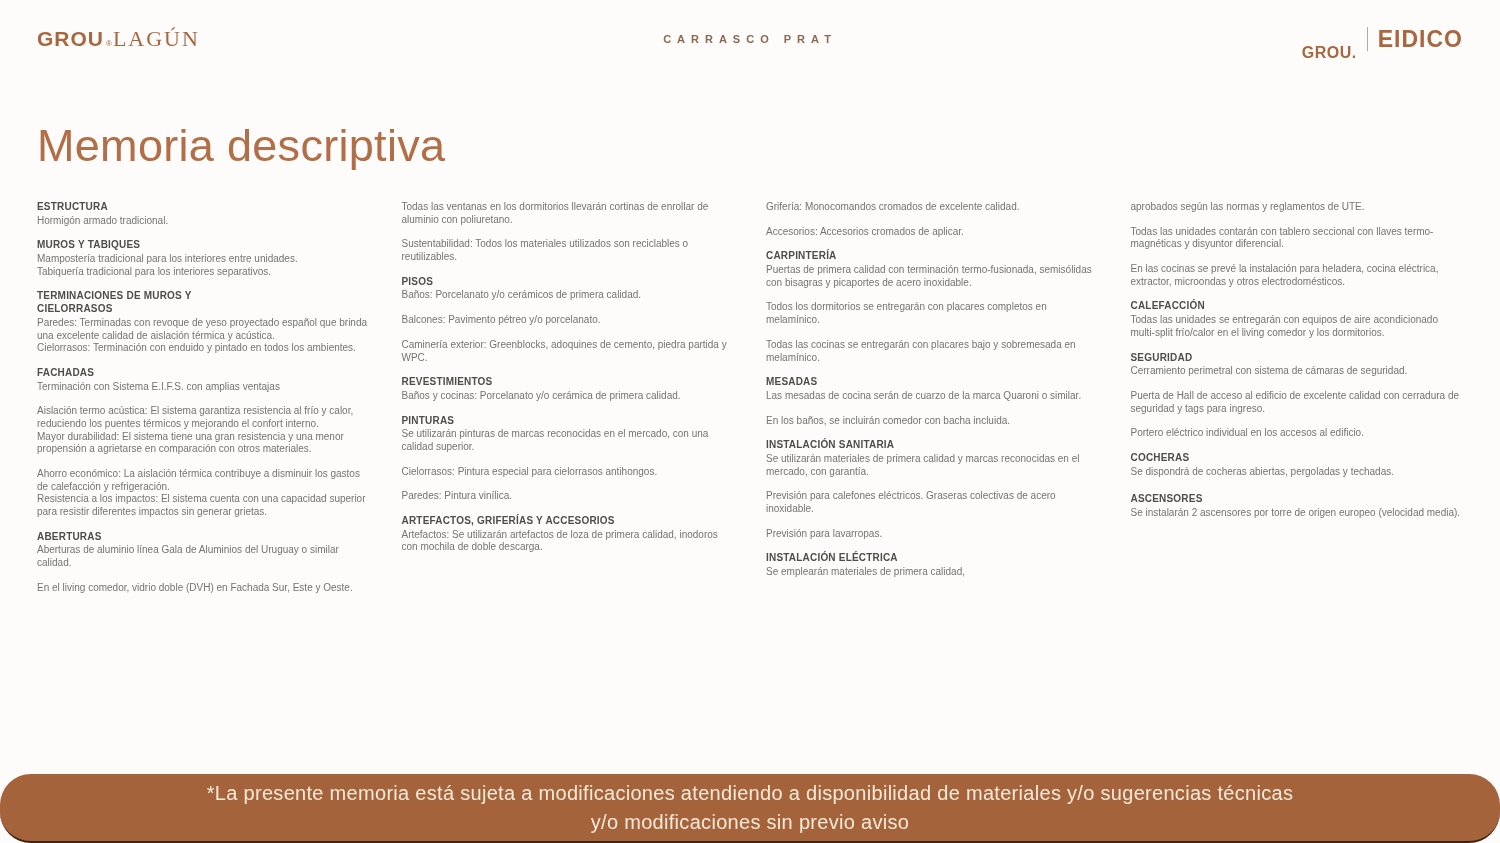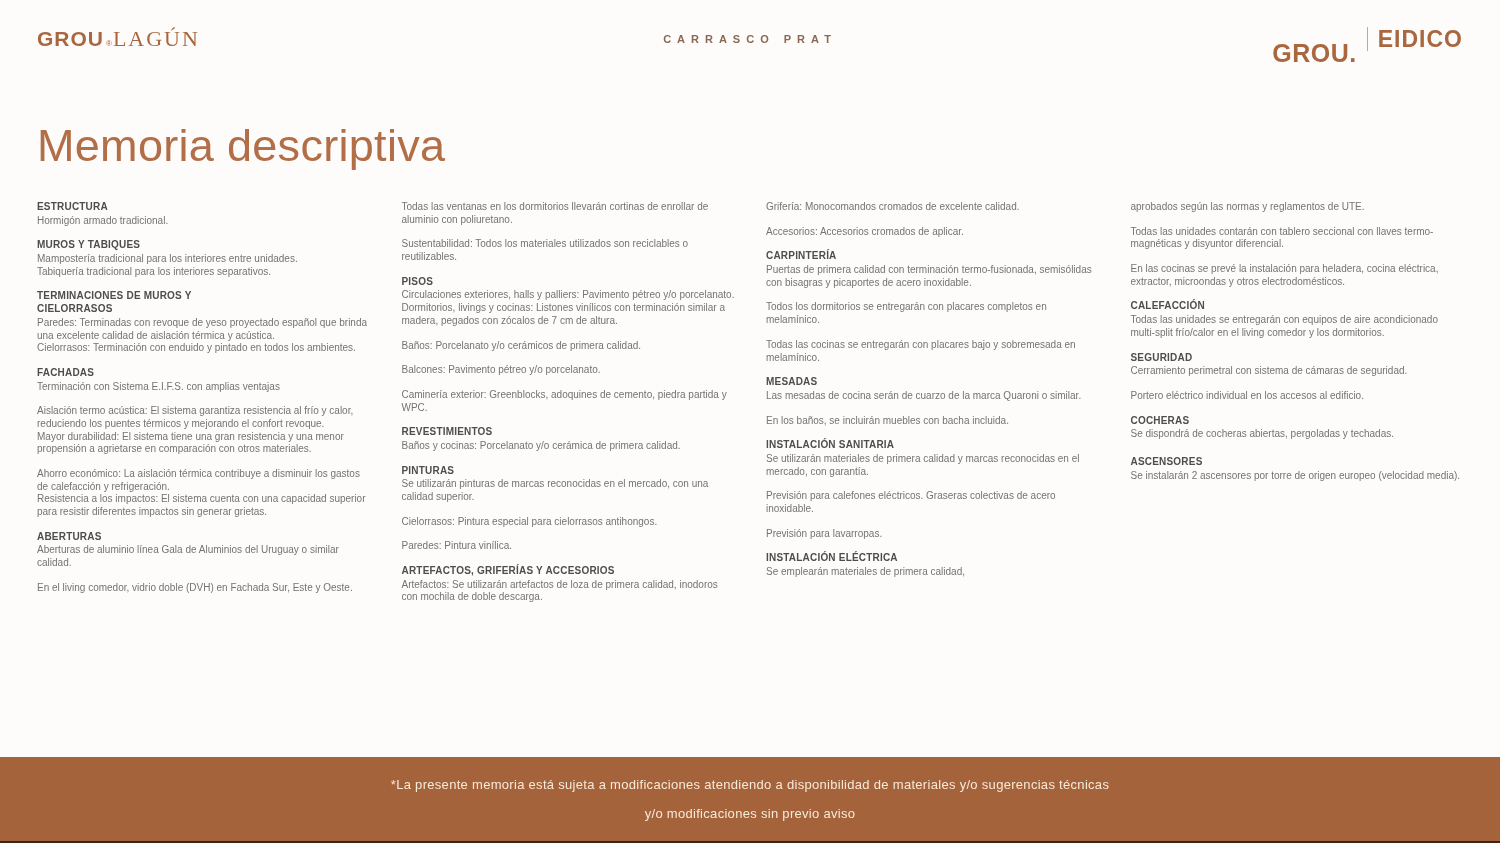--- a/index.html
+++ b/index.html
@@ -38,21 +38,21 @@
   .header-center {
     position: absolute; left: 50%; transform: translateX(-50%);
     font-size: 11px; letter-spacing: 6px; font-weight: bold;
     color: #8a6851; white-space: nowrap;
   }
   .logo-right {
     color: #a9663f;
     display: flex; align-items: center; gap: 10px;
     white-space: nowrap;
   }
-  .logo-right .brand { font-size: 25px; font-weight: 800; letter-spacing: 0.5px; margin-top: 28px; }
+  .logo-right .brand { font-size: 16px; font-weight: 800; letter-spacing: 0.5px; margin-top: 28px; }
   .logo-right .divider { width: 1px; height: 24px; background: #c9a488; }
   .logo-right .partner { font-size: 23px; font-weight: 700; letter-spacing: 1px; }
 
   
   .page-title {
     position: absolute;
     top: 120px; left: 37px;
     font-size: 45px;
     font-weight: 500;
     letter-spacing: 0.3px;
@@ -84,32 +84,33 @@
   .block p {
     white-space: pre-line;
     margin: 0 0 12px 0;
     color: #737373;
   }
 
   
   .footer {
     position: absolute;
     left: 0; right: 0; bottom: 0;
-    height: 86px;
+    height: 69px;
     background: #a5633c;
     color: #f6ead9;
     display: flex;
     flex-direction: column;
     align-items: center;
     justify-content: center;
     text-align: center;
-    font-size: 13px;
+    font-size: 20px;
     line-height: 29px;
     letter-spacing: 0.3px;
     border-bottom: 2px solid #402413;
+    border-radius: 31px;
   }
 </style>
 </head>
 <body>
 
 <div class="page">
 
   <div class="header">
     <div class="logo-left">
       <span class="brand">GROU</span>
@@ -139,40 +140,38 @@
         </div>
         <div class="block">
           <div class="h">TERMINACIONES DE MUROS Y
 CIELORRASOS</div>
           <p>Paredes: Terminadas con revoque de yeso proyectado español que brinda una excelente calidad de aislación térmica y acústica.
 Cielorrasos: Terminación con enduido y pintado en todos los ambientes.</p>
         </div>
         <div class="block">
           <div class="h">FACHADAS</div>
           <p>Terminación con Sistema E.I.F.S. con amplias ventajas</p>
-          <p>Aislación termo acústica: El sistema garantiza resistencia al frío y calor, reduciendo los puentes térmicos y mejorando el confort revoque.
+          <p>Aislación termo acústica: El sistema garantiza resistencia al frío y calor, reduciendo los puentes térmicos y mejorando el confort interno.
 Mayor durabilidad: El sistema tiene una gran resistencia y una menor propensión a agrietarse en comparación con otros materiales.</p>
           <p>Ahorro económico: La aislación térmica contribuye a disminuir los gastos de calefacción y refrigeración.
 Resistencia a los impactos: El sistema cuenta con una capacidad superior para resistir diferentes impactos sin generar grietas.</p>
         </div>
         <div class="block">
           <div class="h">ABERTURAS</div>
           <p>Aberturas de aluminio línea Gala de Aluminios del Uruguay o similar calidad.</p>
           <p>En el living comedor, vidrio doble (DVH) en Fachada Sur, Este y Oeste.</p>
         </div>
       </div>
       <div class="col">
         <div class="block">
           <p>Todas las ventanas en los dormitorios llevarán cortinas de enrollar de aluminio con poliuretano.</p>
           <p>Sustentabilidad: Todos los materiales utilizados son reciclables o reutilizables.</p>
         </div>
         <div class="block">
           <div class="h">PISOS</div>
-          <p>Circulaciones exteriores, halls y palliers: Pavimento pétreo y/o porcelanato.
-Dormitorios, livings y cocinas: Listones vinílicos con terminación similar a madera, pegados con zócalos de 7 cm de altura.</p>
           <p>Baños: Porcelanato y/o cerámicos de primera calidad.</p>
           <p>Balcones: Pavimento pétreo y/o porcelanato.</p>
           <p>Caminería exterior: Greenblocks, adoquines de cemento, piedra partida y WPC.</p>
         </div>
         <div class="block">
           <div class="h">REVESTIMIENTOS</div>
           <p>Baños y cocinas: Porcelanato y/o cerámica de primera calidad.</p>
         </div>
         <div class="block">
           <div class="h">PINTURAS</div>
@@ -192,21 +191,21 @@
         </div>
         <div class="block">
           <div class="h">CARPINTERÍA</div>
           <p>Puertas de primera calidad con terminación termo-fusionada, semisólidas con bisagras y picaportes de acero inoxidable.</p>
           <p>Todos los dormitorios se entregarán con placares completos en melamínico.</p>
           <p>Todas las cocinas se entregarán con placares bajo y sobremesada en melamínico.</p>
         </div>
         <div class="block">
           <div class="h">MESADAS</div>
           <p>Las mesadas de cocina serán de cuarzo de la marca Quaroni o similar.</p>
-          <p>En los baños, se incluirán muebles con bacha incluida.</p>
+          <p>En los baños, se incluirán comedor con bacha incluida.</p>
         </div>
         <div class="block">
           <div class="h">INSTALACIÓN SANITARIA</div>
           <p>Se utilizarán materiales de primera calidad y marcas reconocidas en el mercado, con garantía.</p>
           <p>Previsión para calefones eléctricos. Graseras colectivas de acero inoxidable.</p>
           <p>Previsión para lavarropas.</p>
         </div>
         <div class="block">
           <div class="h">INSTALACIÓN ELÉCTRICA</div>
           <p>Se emplearán materiales de primera calidad,</p>
@@ -218,20 +217,21 @@
           <p>Todas las unidades contarán con tablero seccional con llaves termo-magnéticas y disyuntor diferencial.</p>
           <p>En las cocinas se prevé la instalación para heladera, cocina eléctrica, extractor, microondas y otros electrodomésticos.</p>
         </div>
         <div class="block">
           <div class="h">CALEFACCIÓN</div>
           <p>Todas las unidades se entregarán con equipos de aire acondicionado multi-split frío/calor en el living comedor y los dormitorios.</p>
         </div>
         <div class="block">
           <div class="h">SEGURIDAD</div>
           <p>Cerramiento perimetral con sistema de cámaras de seguridad.</p>
+          <p>Puerta de Hall de acceso al edificio de excelente calidad con cerradura de seguridad y tags para ingreso.</p>
           <p>Portero eléctrico individual en los accesos al edificio.</p>
         </div>
         <div class="block">
           <div class="h">COCHERAS</div>
           <p>Se dispondrá de cocheras abiertas, pergoladas y techadas.</p>
         </div>
         <div class="block extra-space">
           <div class="h">ASCENSORES</div>
           <p>Se instalarán 2 ascensores por torre de origen europeo (velocidad media).</p>
         </div>

